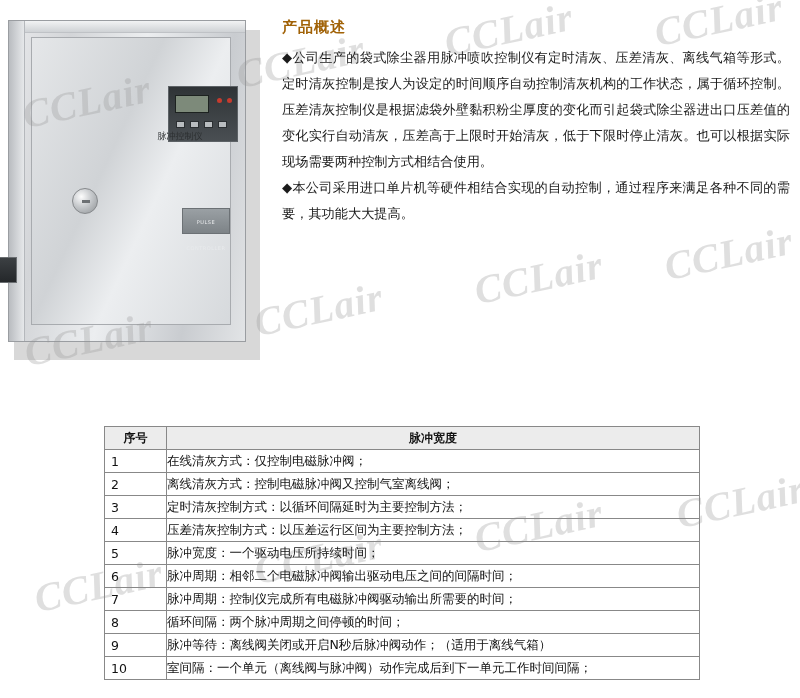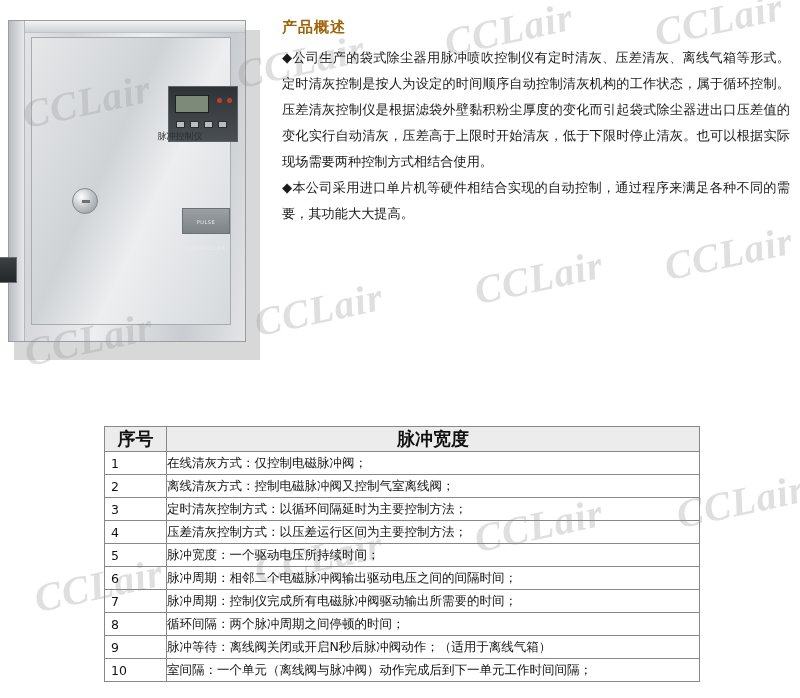--- a/index.html
+++ b/index.html
@@ -213,21 +213,21 @@
     font-size: 12.5px;
     color: #111111;
     box-sizing: border-box;
     overflow: hidden;
     white-space: nowrap;
   }
   table.spec thead th {
     background: #ececec;
     text-align: center;
     font-weight: bold;
-    font-size: 18px;
+    font-size: 12px;
   }
   table.spec col.c-no { width: 62px; }
   table.spec td.no {
     text-align: left;
     padding-left: 6px;
   }
   table.spec td.desc {
     text-align: left;
     padding-left: 0;
   }

